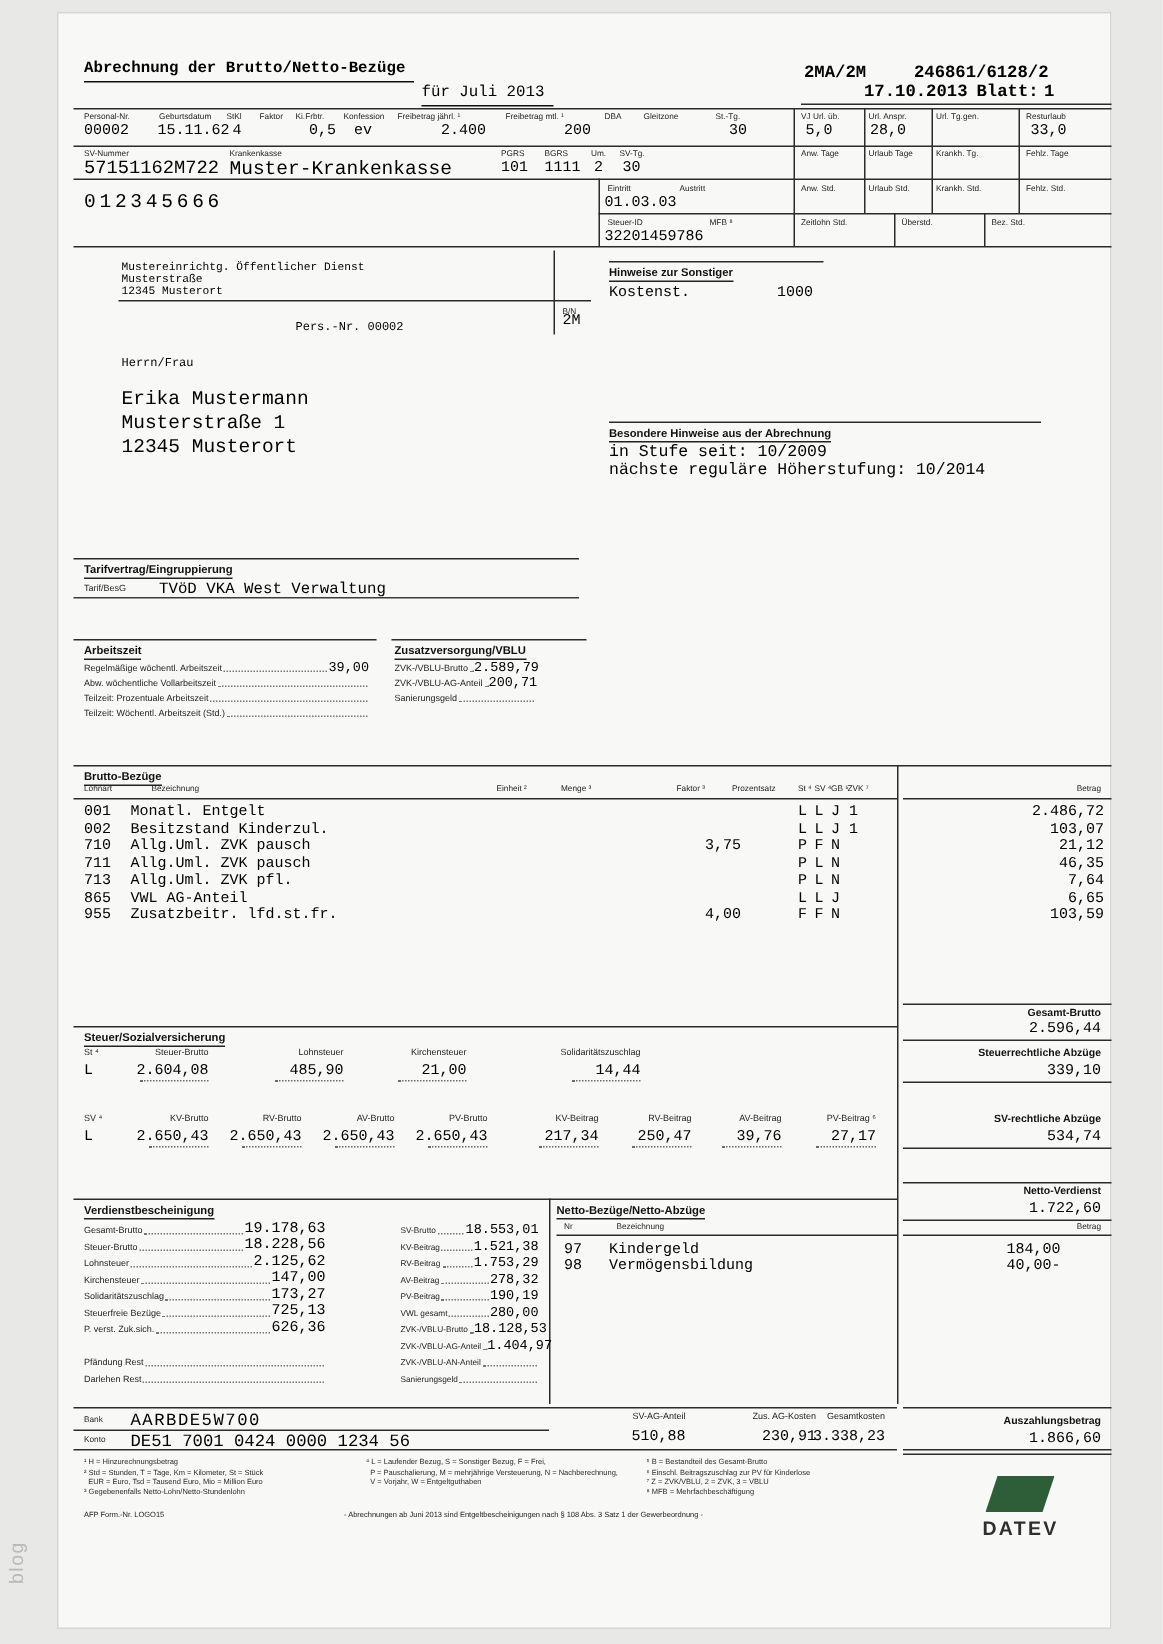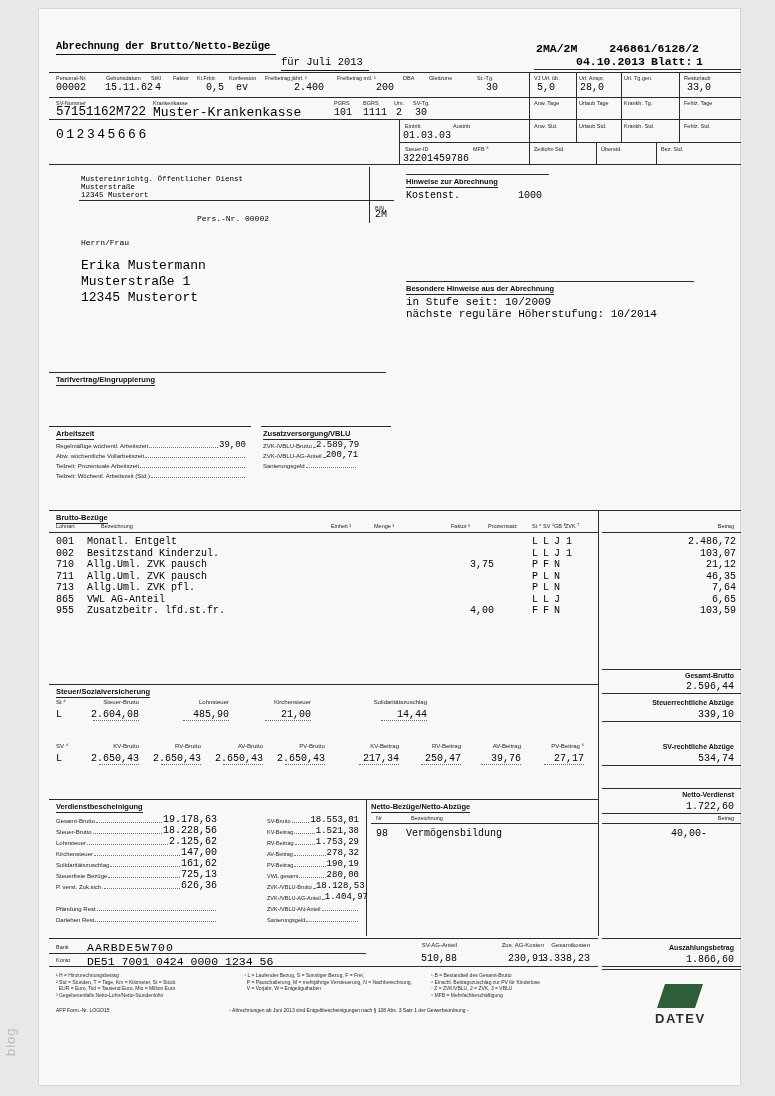--- a/index.html
+++ b/index.html
@@ -39,21 +39,21 @@
 
 <div class="wm">blog</div>
 
 <div class="sheet">
 
   <div class="ab m m105 b" style="left:17px;top:31px;border-bottom:1px solid #111;padding:0 6px 2px 0">Abrechnung der Brutto/Netto-Bezüge</div>
   <div class="ab m m105" style="left:242px;top:47px;border-bottom:1px solid #111;padding:0 6px 2px 0">für Juli 2013</div>
 
   <div class="ab m m115 b" style="left:497px;top:33px">2MA/2M</div>
   <div class="ab m m115 b" style="right:41px;top:33px">246861/6128/2</div>
-  <div class="ab m m115 b" style="left:537px;top:46px">04.10.2013</div>
+  <div class="ab m m115 b" style="left:537px;top:46px">17.10.2013</div>
   <div class="ab m m115 b" style="left:612px;top:46px">Blatt:</div>
   <div class="ab m m115 b" style="left:657px;top:46px">1</div>
   <div class="hl" style="left:495px;top:60px;width:207px"></div>
 
   <div class="hl" style="left:10px;top:63px;width:692px"></div>
   <div class="hl" style="left:10px;top:88px;width:692px"></div>
   <div class="hl" style="left:10px;top:110px;width:692px"></div>
   <div class="hl" style="left:360px;top:133px;width:342px"></div>
   <div class="hl" style="left:10px;top:155px;width:692px"></div>
   <div class="vl" style="left:360px;top:110px;height:45px"></div>
@@ -133,33 +133,37 @@
   <div class="vl" style="left:330px;top:158px;height:56px"></div>
   <div class="ab f55" style="left:336px;top:196px">B/N</div>
   <div class="ab m m10" style="left:336px;top:200px">2M</div>
   <div class="ab m m8" style="left:158px;top:205px">Pers.-Nr. 00002</div>
   <div class="ab m m8" style="left:42px;top:229px">Herrn/Frau</div>
   <div class="ab m m13" style="left:42px;top:249px">Erika Mustermann</div>
   <div class="ab m m13" style="left:42px;top:265px">Musterstraße 1</div>
   <div class="ab m m13" style="left:42px;top:281px">12345 Musterort</div>
 
   <div class="hl" style="left:367px;top:165px;width:143px"></div>
-  <div class="ab sec" style="left:367px;top:168px">Hinweise zur Abrechnung</div>
+  <div class="ab sec" style="left:367px;top:168px">Hinweise zur Sonstiger</div>
   <div class="ab m m10" style="left:367px;top:181px">Kostenst.</div>
   <div class="ab m m10" style="left:479px;top:181px">1000</div>
 
   <div class="hl" style="left:367px;top:272px;width:288px"></div>
   <div class="ab sec" style="left:367px;top:275px">Besondere Hinweise aus der Abrechnung</div>
   <div class="ab m m11" style="left:367px;top:287px">in Stufe seit: 10/2009</div>
   <div class="ab m m11" style="left:367px;top:299px">nächste reguläre Höherstufung: 10/2014</div>
 
   <div class="hl" style="left:10px;top:363px;width:337px"></div>
   <div class="ab sec" style="left:17px;top:366px">Tarifvertrag/Eingruppierung</div>
   <div class="ab" style="left:10px;top:377px;width:337px">
 
+  <div class="tarif-row">
+      <span class="ab f6" style="left:7px;top:4px">Tarif/BesG</span>
+      <span class="ab m m105" style="left:57px;top:1px">TVöD VKA West Verwaltung</span>
+    </div>
     </div>
 
   <div class="hl" style="left:10px;top:417px;width:202px"></div>
   <div class="ab sec" style="left:17px;top:420px">Arbeitszeit</div>
   <div class="ab" style="left:10px;top:431px;width:200px">
 
   <div class="frow" style="height:10px;padding-left:7px">
       <span class="f6">Regelmäßige wöchentl. Arbeitszeit</span>
       <span class="leader"></span>
       <span class="m m9" style="padding-right:3px">39,00</span>
@@ -379,21 +383,21 @@
       <span class="m m10" style="padding-right:2px">2.125,62</span>
     </div>
       <div class="frow vrow" style="padding-left:7px">
       <span class="f6">Kirchensteuer</span>
       <span class="leader"></span>
       <span class="m m10" style="padding-right:2px">147,00</span>
     </div>
       <div class="frow vrow" style="padding-left:7px">
       <span class="f6">Solidaritätszuschlag</span>
       <span class="leader"></span>
-      <span class="m m10" style="padding-right:2px">161,62</span>
+      <span class="m m10" style="padding-right:2px">173,27</span>
     </div>
       <div class="frow vrow" style="padding-left:7px">
       <span class="f6">Steuerfreie Bezüge</span>
       <span class="leader"></span>
       <span class="m m10" style="padding-right:2px">725,13</span>
     </div>
       <div class="frow vrow" style="padding-left:7px">
       <span class="f6">P. verst. Zuk.sich.</span>
       <span class="leader"></span>
       <span class="m m10" style="padding-right:2px">626,36</span>
@@ -467,20 +471,26 @@
     </div>
 
   <div class="ab sec" style="left:332px;top:793px">Netto-Bezüge/Netto-Abzüge</div>
   <div class="ab f55" style="left:337px;top:806px">Nr</div>
   <div class="ab f55" style="left:372px;top:806px">Bezeichnung</div>
   <div class="ab f55" style="right:6px;top:806px">Betrag</div>
   <div class="hl" style="left:332px;top:814px;width:227px"></div>
   <div class="hl" style="left:563px;top:814px;width:139px"></div>
   <div class="ab" style="left:332px;top:818px;width:336px">
 
+  <div class="frow" style="height:11.5px;padding-left:5px">
+      <span class="m m10" style="width:30px">97</span>
+      <span class="m m10">Kindergeld</span>
+      <span class="leader" style="border-bottom:none"></span>
+      <span class="m m10">184,00</span>
+    </div>
       <div class="frow" style="height:11.5px;padding-left:5px">
       <span class="m m10" style="width:30px">98</span>
       <span class="m m10">Vermögensbildung</span>
       <span class="leader" style="border-bottom:none"></span>
       <span class="m m10">40,00-</span>
     </div>
     </div>
 
   <div class="hl" style="left:10px;top:929px;width:549px"></div>
   <div class="hl" style="left:563px;top:929px;width:139px"></div>

